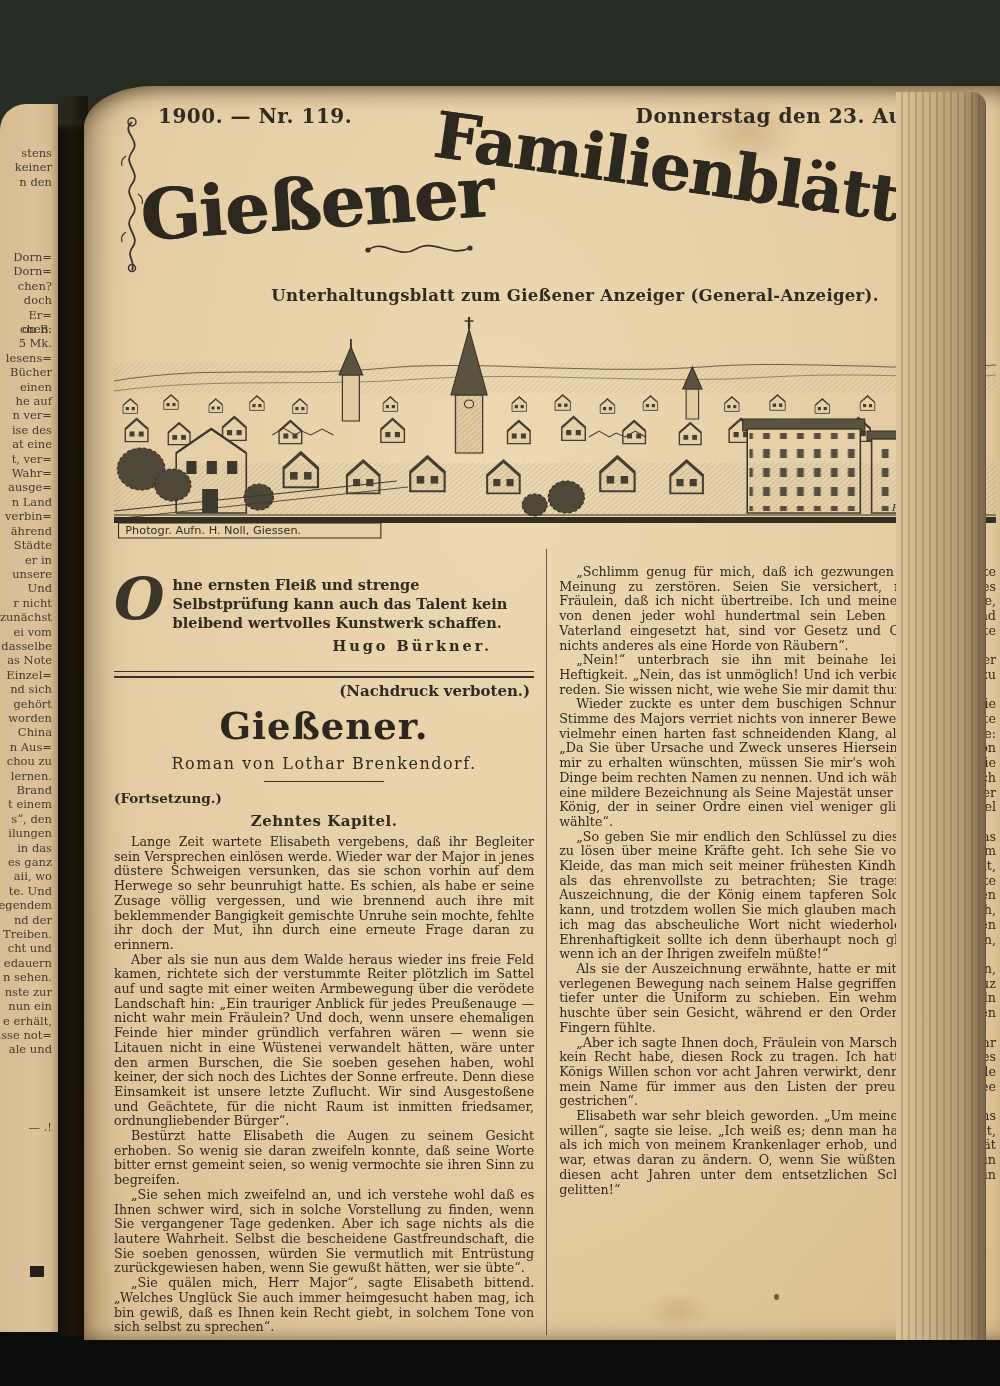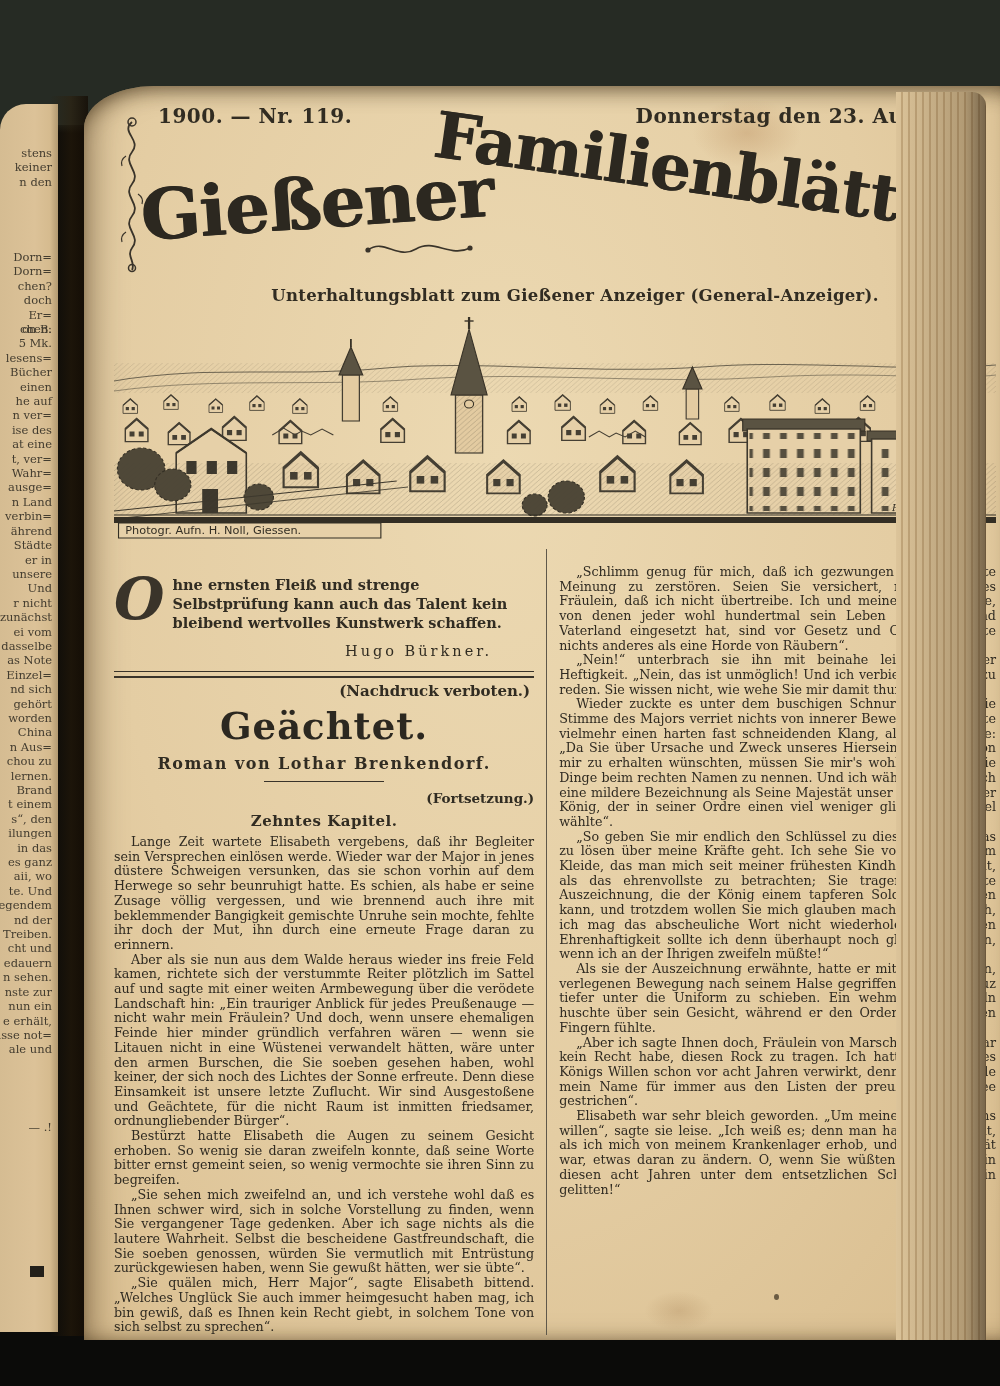--- a/index.html
+++ b/index.html
@@ -71,27 +71,27 @@
   .illus{margin:2px 0 10px 0;position:relative;}
   .illus svg{display:block;}
 
   
   .cols{display:flex;margin-top:2px;}
   .col-left{width:49%;box-sizing:border-box;padding-right:12px;}
   .col-right{width:51%;box-sizing:border-box;border-left:1px solid #5f584a;padding-left:12px;}
 
   .epigraph{position:relative;margin-top:26px;min-height:86px;font-size:14.5px;font-weight:bold;line-height:19px;}
   .epi-initial{float:left;font-size:58px;line-height:44px;font-weight:bold;font-style:italic;margin:2px 8px 0 0;color:#3a342a;}
-  .epi-attr{text-align:right;padding-right:42px;letter-spacing:3px;font-size:14.5px;font-weight:normal;margin-top:10px;}
+  .epi-attr{text-align:right;padding-right:42px;letter-spacing:3px;font-size:14.5px;font-weight:bold;margin-top:4px;}
   .rule-double{border-top:1.5px solid #39332a;border-bottom:2.5px solid #39332a;height:4px;margin:10px 0 4px 0;}
   .notice{text-align:right;font-weight:bold;font-size:15px;padding-right:4px;margin:2px 0 2px 0;}
   .story-title{text-align:center;font-size:37px;font-weight:bold;margin:4px 0 6px 0;letter-spacing:1px;color:#2c2820;}
-  .byline{text-align:center;font-size:16px;letter-spacing:1.5px;margin-bottom:8px;font-weight:bold;}
+  .byline{text-align:center;font-size:16px;letter-spacing:1.5px;margin-bottom:8px;}
   .mini-rule{width:120px;border-top:1.2px solid #39332a;margin:0 auto 8px auto;}
-  .cont{text-align:right;font-size:13.5px;font-weight:bold;margin-bottom:6px;}
+  .cont{text-align:left;font-size:13.5px;font-weight:bold;margin-bottom:6px;}
   .chapter{text-align:center;font-size:15px;font-weight:bold;margin-bottom:5px;letter-spacing:.5px;}
 
   .para{margin:0;text-align:justify;text-indent:17px;font-size:12.7px;line-height:14.7px;color:#2f2a21;}
   .col-right .para:first-child{margin-top:16px;}
 </style>
 </head>
 <body>
 
 <div class="backdrop-top"></div>
 
@@ -329,21 +329,21 @@
     <div class="cols">
 
       <div class="col-left">
         <div class="epigraph">
           <span class="epi-initial">O</span>
           <span>hne ernsten Fleiß und strenge Selbstprüfung kann auch das Talent kein bleibend wertvolles Kunstwerk schaffen.</span>
           <div class="epi-attr">Hugo Bürkner.</div>
         </div>
         <div class="rule-double"></div>
         <div class="notice">(Nachdruck verboten.)</div>
-        <div class="story-title">Geächtet.</div>
+        <div class="story-title">Gießener.</div>
         <div class="byline">Roman von Lothar Brenkendorf.</div>
         <div class="mini-rule"></div>
         <div class="cont">(Fortsetzung.)</div>
         <div class="chapter">Zehntes Kapitel.</div>
         <div>
             <p class="para">Lange Zeit wartete Elisabeth vergebens, daß ihr Begleiter sein Versprechen einlösen werde. Wieder war der Major in jenes düstere Schweigen versunken, das sie schon vorhin auf dem Herwege so sehr beunruhigt hatte. Es schien, als habe er seine Zusage völlig vergessen, und wie brennend auch ihre mit beklemmender Bangigkeit gemischte Unruhe sein mochte, fehlte ihr doch der Mut, ihn durch eine erneute Frage daran zu erinnern.</p>
             <p class="para">Aber als sie nun aus dem Walde heraus wieder ins freie Feld kamen, richtete sich der verstummte Reiter plötzlich im Sattel auf und sagte mit einer weiten Armbewegung über die verödete Landschaft hin: „Ein trauriger Anblick für jedes Preußenauge — nicht wahr mein Fräulein? Und doch, wenn unsere ehemaligen Feinde hier minder gründlich verfahren wären — wenn sie Litauen nicht in eine Wüstenei verwandelt hätten, wäre unter den armen Burschen, die Sie soeben gesehen haben, wohl keiner, der sich noch des Lichtes der Sonne erfreute. Denn diese Einsamkeit ist unsere letzte Zuflucht. Wir sind Ausgestoßene und Geächtete, für die nicht Raum ist inmitten friedsamer, ordnungliebender Bürger“.</p>
             <p class="para">Bestürzt hatte Elisabeth die Augen zu seinem Gesicht erhoben. So wenig sie daran zweifeln konnte, daß seine Worte bitter ernst gemeint seien, so wenig vermochte sie ihren Sinn zu begreifen.</p>
             <p class="para">„Sie sehen mich zweifelnd an, und ich verstehe wohl daß es Ihnen schwer wird, sich in solche Vorstellung zu finden, wenn Sie vergangener Tage gedenken. Aber ich sage nichts als die lautere Wahrheit. Selbst die bescheidene Gastfreundschaft, die Sie soeben genossen, würden Sie vermutlich mit Entrüstung zurückgewiesen haben, wenn Sie gewußt hätten, wer sie übte“.</p>
             <p class="para">„Sie quälen mich, Herr Major“, sagte Elisabeth bittend. „Welches Unglück Sie auch immer heimgesucht haben mag, ich bin gewiß, daß es Ihnen kein Recht giebt, in solchem Tone von sich selbst zu sprechen“.</p>

